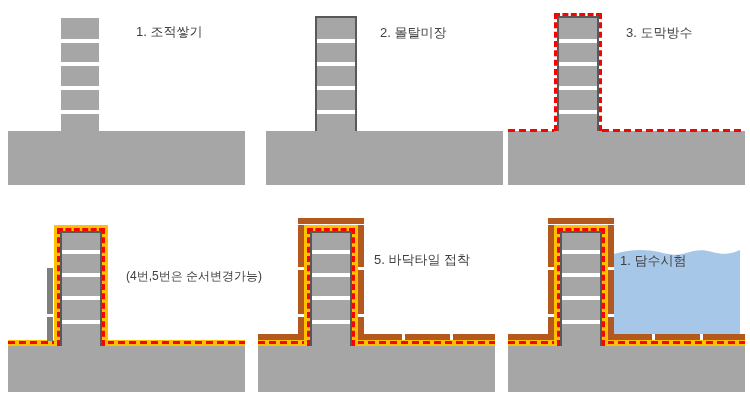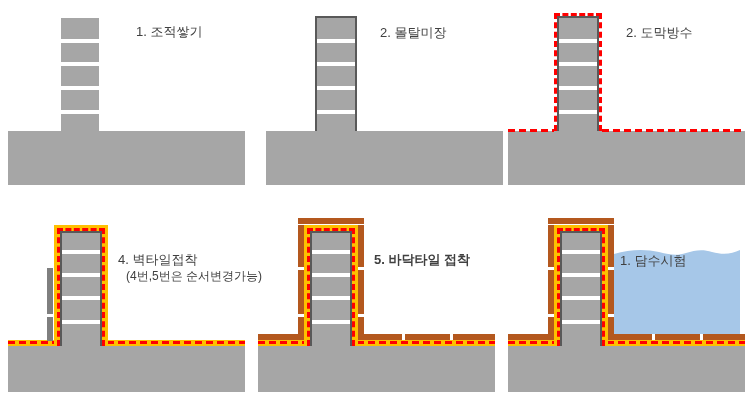--- a/index.html
+++ b/index.html
@@ -60,40 +60,39 @@
     <div class="abs dash-h" style="left:8px;top:129px;width:46px;"></div>
     <div class="abs dash-h" style="left:102px;top:129px;width:143px;"></div>
     <div class="abs mortar" style="left:57px;top:16px;width:42px;height:115px;"></div>
     <div class="abs gray-col" style="left:59px;top:18px;width:38px;height:113px;">
       <div class="joint" style="top:21px;"></div>
       <div class="joint" style="top:44px;"></div>
       <div class="joint" style="top:68px;"></div>
       <div class="joint" style="top:92px;"></div>
     </div>
     <div class="abs red-dash" style="left:54px;top:13px;width:48px;height:118px;"></div>
-    <div class="abs step-label" style="left:126px;top:25px;">2. 도막방수</div>
+    <div class="abs step-label" style="left:126px;top:25px;">3. 도막방수</div>
   </div>
 
   <div class="panel row2" style="left:0;top:200px;">
     <div class="abs base"></div>
     <div class="abs floor-band">
       <div class="dash-h"></div>
     </div>
     <div class="abs orange" style="left:54px;top:25px;width:54px;height:121px;"></div>
     <div class="abs red-dash" style="left:57px;top:28px;width:48px;height:118px;"></div>
     <div class="abs mortar" style="left:60px;top:31px;width:42px;height:115px;"></div>
     <div class="abs gray-col" style="left:62px;top:33px;width:38px;height:113px;">
       <div class="joint" style="top:17px;"></div>
       <div class="joint" style="top:40px;"></div>
       <div class="joint" style="top:63px;"></div>
       <div class="joint" style="top:87px;"></div>
     </div>
     <div class="abs gray-tile" style="left:47px;top:68px;width:6px;height:46px;"></div>
     <div class="abs gray-tile" style="left:47px;top:117px;width:6px;height:24px;"></div>
-    <div class="abs step-label" style="left:118px;top:52px;">4. 벽타일접착</div>
     <div class="abs step-note" style="left:114px;top:69px;">(4번,5번은 순서변경가능)</div>
   </div>
 
   <div class="panel row2" style="left:250px;top:200px;">
     <div class="abs base"></div>
     <div class="abs floor-band">
       <div class="dash-h"></div>
     </div>
     <div class="abs orange" style="left:54px;top:25px;width:54px;height:121px;"></div>
     <div class="abs red-dash" style="left:57px;top:28px;width:48px;height:118px;"></div>
@@ -108,21 +107,21 @@
     <div class="abs tile" style="left:48px;top:25px;width:6px;height:42px;"></div>
     <div class="abs tile" style="left:48px;top:70px;width:6px;height:44px;"></div>
     <div class="abs tile" style="left:48px;top:117px;width:6px;height:23px;"></div>
     <div class="abs tile" style="left:108px;top:25px;width:6px;height:42px;"></div>
     <div class="abs tile" style="left:108px;top:70px;width:6px;height:44px;"></div>
     <div class="abs tile" style="left:108px;top:117px;width:6px;height:23px;"></div>
     <div class="abs tile" style="left:8px;top:134px;width:40px;height:6px;"></div>
     <div class="abs tile" style="left:114px;top:134px;width:38px;height:6px;"></div>
     <div class="abs tile" style="left:155px;top:134px;width:45px;height:6px;"></div>
     <div class="abs tile" style="left:203px;top:134px;width:42px;height:6px;"></div>
-    <div class="abs step-label" style="left:124px;top:52px;font-weight:bold;">5. 바닥타일 접착</div>
+    <div class="abs step-label" style="left:124px;top:52px;">5. 바닥타일 접착</div>
   </div>
 
   <div class="panel row2" style="left:500px;top:200px;">
     <div class="abs base"></div>
     <div class="abs floor-band">
       <div class="dash-h"></div>
     </div>
     <div class="abs orange" style="left:54px;top:25px;width:54px;height:121px;"></div>
     <div class="abs red-dash" style="left:57px;top:28px;width:48px;height:118px;"></div>
     <div class="abs mortar" style="left:60px;top:31px;width:42px;height:115px;"></div>

